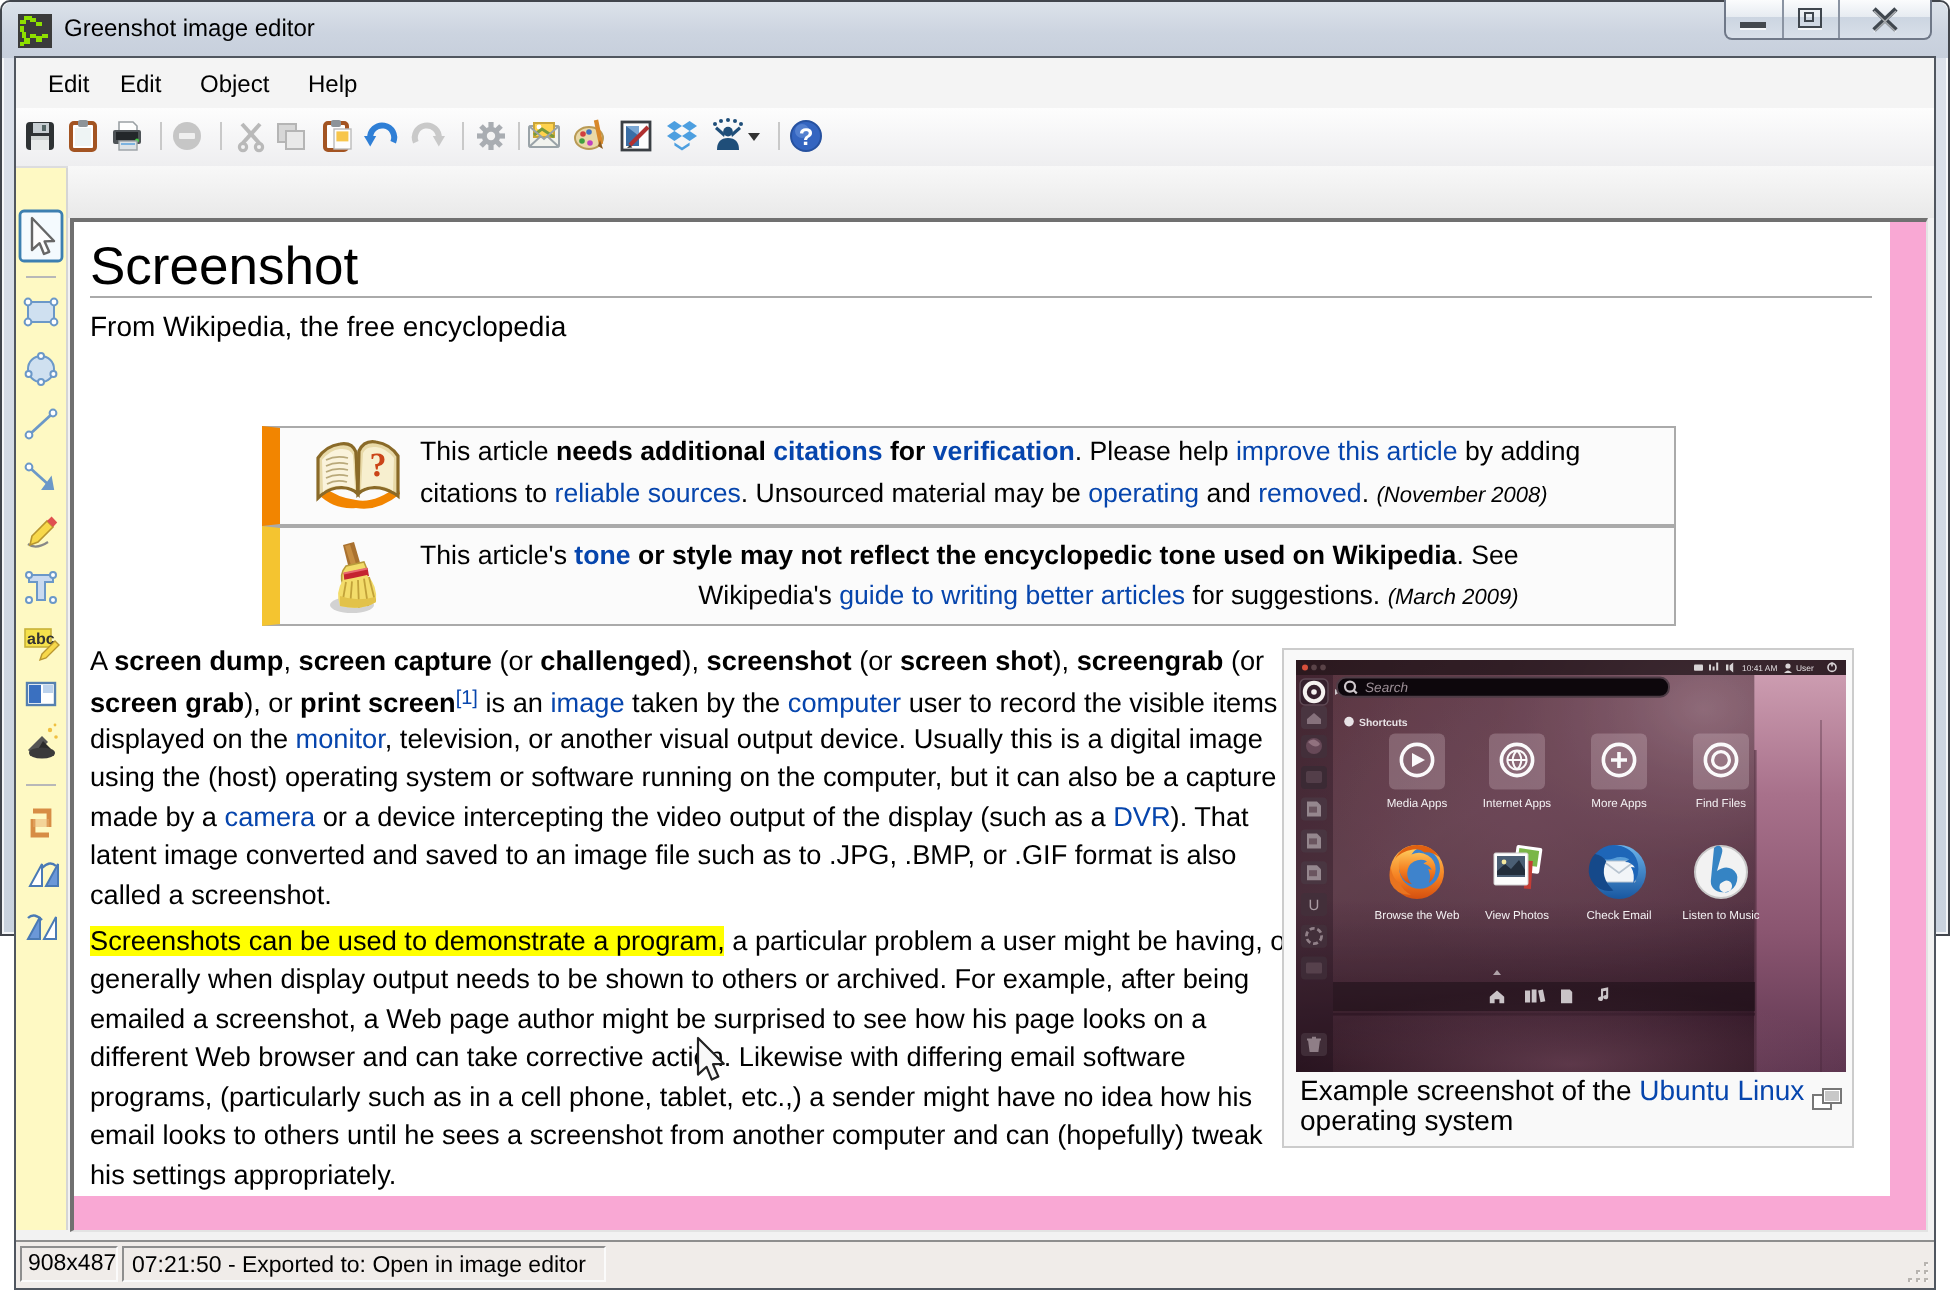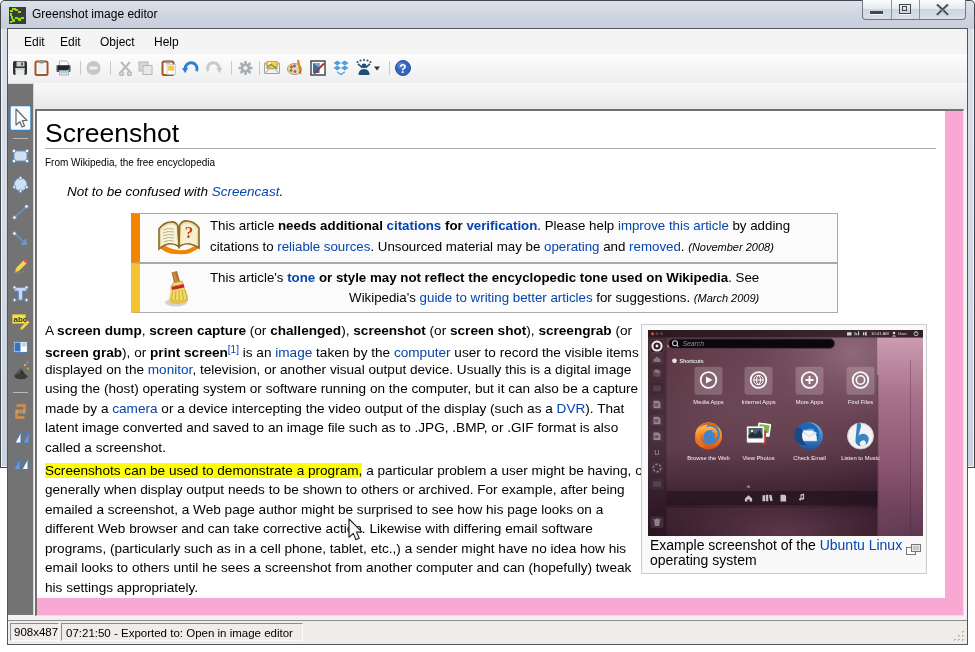--- a/index.html
+++ b/index.html
@@ -8,31 +8,31 @@
 #titlebar{position:absolute;left:1px;top:1px;right:1px;height:28px;border-radius:5px 5px 0 0;background:linear-gradient(#dce2ea,#ccd4e0 55%,#c7cfdc);}
 #appicon{position:absolute;left:8px;top:6px;width:17px;height:17px;}
 #title{position:absolute;left:31px;top:5.5px;font-size:12px;color:#000;}
 #capbtns{position:absolute;right:9px;top:0;height:19px;display:flex;border:1px solid #6f7888;border-top:none;border-radius:0 0 4px 4px;overflow:hidden;background:linear-gradient(#fbfcfd,#e6ebf1 45%,#ccd5e1 46%,#d8dfe9);}
 .cb{height:19px;border-right:1px solid #8a93a2;position:relative;}
 .cb:last-child{border-right:none;}
 #client{position:absolute;left:8px;top:29px;width:959px;height:615px;background:#f2f2f2;box-shadow:0 0 0 1px #50565f;}
 #menubar{position:absolute;left:0;top:0;width:100%;height:25px;background:#f4f4f4;font-size:12px;color:#000;}
 .mi{position:absolute;top:6px;}
 #toolbar{position:absolute;left:0;top:25px;width:100%;height:29px;background:linear-gradient(#fdfdfd,#eeeef0);border-bottom:1px solid #dcdcde;}
-#toolpanel{position:absolute;left:0;top:55px;width:25px;height:531px;background:#737373;border-right:1px solid #d5d5d5;}
+#toolpanel{position:absolute;left:0;top:55px;width:25px;height:531px;background:#fef9c3;border-right:1px solid #d5d5d5;}
 #canvaspanel{position:absolute;left:27px;top:80px;width:926px;height:504px;background:#f9a8d4;border-top:2px solid #707070;border-left:2px solid #707070;border-right:1px solid #e3e3e3;border-bottom:1px solid #e3e3e3;}
 #page{position:absolute;left:0;top:0;width:908px;height:487px;background:#fff;overflow:hidden;font-size:13.6px;color:#000;}
 #statusbar{position:absolute;left:0;top:591px;width:100%;height:24px;background:#f0ece9;border-top:1px solid #8e8e8e;box-sizing:border-box;}
 .scell{position:absolute;top:2px;height:18px;background:#f0ece9;border:1px solid #8e8e8e;border-bottom-color:#fbfbfb;border-right-color:#fbfbfb;font-size:11.5px;color:#000;padding:2.5px 0 0 4px;box-sizing:border-box;white-space:nowrap;overflow:hidden;}
 a{color:#0645ad;text-decoration:none;}
 #page div{position:absolute;}
 .ln{white-space:nowrap;height:19.5px;line-height:19.5px;}
 #h1t{left:8px;top:7px;font-size:26.5px;letter-spacing:0px;color:#000;}
 #h1line{left:8px;top:36.5px;width:891px;height:0;border-top:1px solid #aaa;}
-#fromwiki{left:8px;top:43.5px;font-size:10px;line-height:16px;}
+#fromwiki{left:8px;top:43.5px;font-size:14px;line-height:16px;}
 #hatnote{left:30px;top:72.5px;font-size:13.5px;line-height:16px;font-style:italic;}
 .ambox{left:94px;width:707px;height:50px;background:#fbfbfb;border:1px solid #aaa;border-left:9px solid #f28500;box-sizing:border-box;}
 .amtext{left:70px;top:2.5px;font-size:13.3px;line-height:20.5px;white-space:nowrap;}
 .amdate{font-size:11px;font-style:italic;}
 .wbi{font-weight:bold;}
 #p1,#p2{left:8px;font-size:13.6px;}
 #thumb{left:604px;top:212.5px;width:286px;height:250px;background:#f9f9f9;border:1px solid #ccc;box-sizing:border-box;}
 #thumbimg{left:6px;top:5px;width:275px;height:206px;}
 #thumbcap{left:8px;top:213px;font-size:14px;line-height:15.5px;width:262px;}
 #magnify{left:264px;top:218px;width:15px;height:11px;}
@@ -284,21 +284,20 @@
             <path d="M12 385.5 L12 374.5 L6 385.5 Z" fill="#6b98d8" stroke="#4a7ab5" stroke-width="1"></path>
             <path d="M20 385.5 L20 374.5 L14 385.5 Z" fill="#fff" stroke="#4a7ab5" stroke-width="1"></path>
             <path d="M13 376 Q9 372 6 375" stroke="#4a7ab5" fill="none" stroke-width="1.2"></path>
           </g>
     </svg></div>
     <div id="canvaspanel">
       <div id="page">
         <div id="h1t">Screenshot</div>
         <div id="h1line"></div>
         <div id="fromwiki">From Wikipedia, the free encyclopedia</div>
-        <div id="hatnote">Not to be confused with <a>Screencast</a>.</div>
         <div class="ambox" style="top:101.5px;">
           <div style="left:15px;top:5.5px;width:48px;height:38px;"><svg width="48" height="38" viewBox="0 0 48 38">
             <path d="M6 24 Q14 30 23 31 Q32 33 44 24 L45 28 Q34 37 23 35 Q12 36 4 28 Z" fill="#f28500"></path>
             <path d="M4 10 Q8 4 15 3 Q21 2 23 7 L24 28 Q20 24 13 25 Q8 26 4 30 Z" fill="#e8d9a8" stroke="#8a6a28" stroke-width="1.6"></path>
             <path d="M6 11 Q10 6 15 5.5 Q20 5 21.5 8.5 L22.5 25.5 Q18 23.5 13 24 Q9 24.5 6.5 27 Z" fill="#faf3dc"></path>
             <path d="M44 9 Q40 3 33 2 Q27 1 24.5 6.5 L24 28 Q28 24 35 25 Q40 26 44 29 Z" fill="#e8d9a8" stroke="#8a6a28" stroke-width="1.6"></path>
             <path d="M42 10 Q38 5 33 4.5 Q28 4 26.5 7.5 L25.5 25.5 Q30 23.5 35 24 Q39 24.5 41.5 26.5 Z" fill="#f7efcf"></path>
             <g stroke="#b9a97a" stroke-width="0.9" fill="none">
                   <path d="M8 11 Q13 8.5 19 10"></path>
                   <path d="M8 14 Q13 11.5 19 13"></path>

